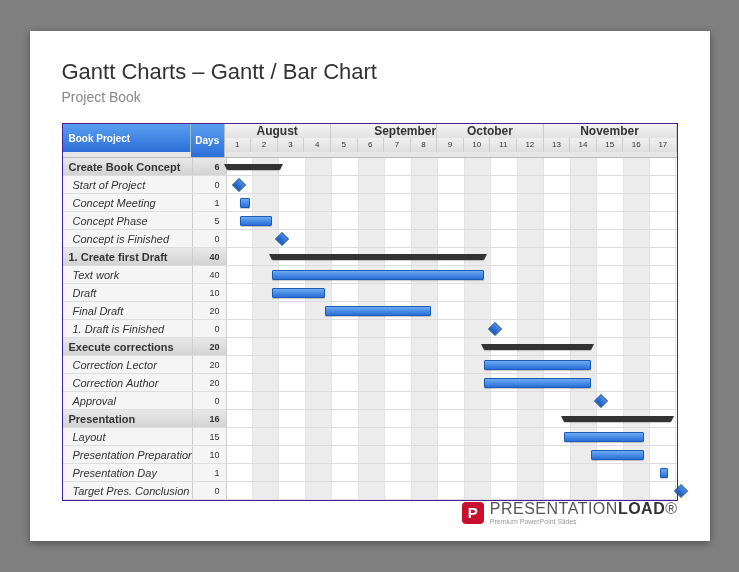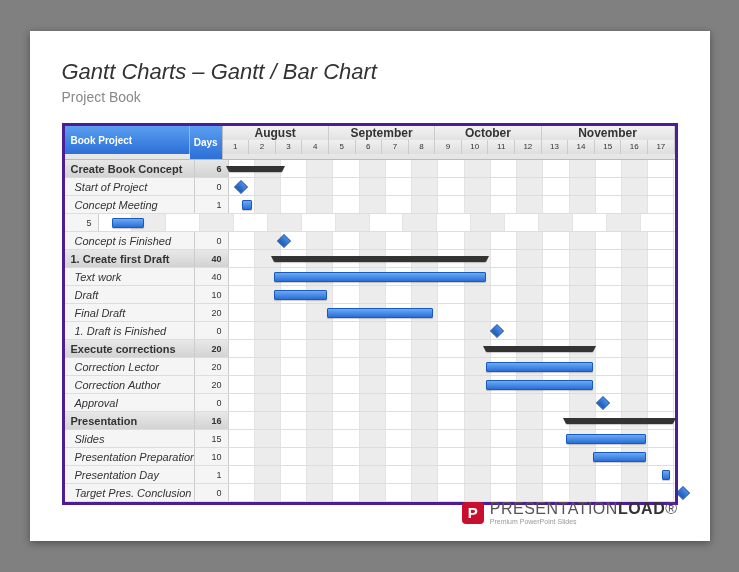--- a/index.html
+++ b/index.html
@@ -13,24 +13,24 @@
     justify-content: center;
   }
   .slide {
     background: #fff;
     width: 680px;
     height: 510px;
     box-shadow: 0 2px 8px rgba(0,0,0,0.4);
     position: relative;
     padding: 28px 32px 20px 32px;
   }
-  .title { font-size: 22px; color: #333; font-weight: 400; margin-bottom: 4px; font-style: italic; }
+  .title { font-size: 22px; color: #333; font-weight: 400; margin-bottom: 4px; }
   .subtitle { font-size: 14px; color: #888; margin-bottom: 18px; }
   .gantt {
-    border: 3px solid #4c1d95;
+    border: 1px solid #4c1d95;
     font-size: 9px;
     color: #333;
     width: 616px;
   }
   .gantt-header {
     display: flex;
     background: linear-gradient(#f7f7f7,#e5e5e5);
     border-bottom: 1px solid #bbb;
   }
   .corner {
@@ -167,21 +167,21 @@
   <div class="title">Gantt Charts – Gantt / Bar Chart</div>
   <div class="subtitle">Project Book</div>
 
   <div class="gantt">
     <div class="gantt-header">
       <div class="corner">Book Project</div>
       <div class="days-col-h">Days</div>
       <div class="months-wrap">
         <div class="months" id="months">
             <div class="month" style="width: 106.353px;">August</div>
-            <div class="month" style="width: 106.353px;">September</div>
+            <div class="month" style="width: 106.353px; text-align: right;">September</div>
             <div class="month" style="width: 106.353px;">October</div>
             <div class="month" style="width: 132.941px;">November</div>
           </div>
         <div class="weeks" id="weeks">
             <div class="wk">1</div>
             <div class="wk">2</div>
             <div class="wk">3</div>
             <div class="wk">4</div>
             <div class="wk">5</div>
             <div class="wk">6</div>
@@ -266,20 +266,21 @@
             <div class="cell shade"></div>
             <div class="cell"></div>
             <div class="cell shade"></div>
             <div class="cell"></div>
             <div class="cell shade"></div>
             <div class="cell"></div>
             <div class="bar" style="left: 13.2941px; width: 10.6353px;"></div>
           </div>
         </div>
         <div class="row">
+          <div class="task-name sub">Concept Phase</div>
           <div class="days-cell">5</div>
           <div class="grid">
             <div class="cell"></div>
             <div class="cell shade"></div>
             <div class="cell"></div>
             <div class="cell shade"></div>
             <div class="cell"></div>
             <div class="cell shade"></div>
             <div class="cell"></div>
             <div class="cell shade"></div>
@@ -553,21 +554,21 @@
             <div class="cell shade"></div>
             <div class="cell"></div>
             <div class="cell shade"></div>
             <div class="cell"></div>
             <div class="cell shade"></div>
             <div class="cell"></div>
             <div class="bar summary" style="left: 337.671px; width: 106.353px;"></div>
           </div>
         </div>
         <div class="row">
-          <div class="task-name sub">Slides</div>
+          <div class="task-name sub">Layout</div>
           <div class="days-cell">15</div>
           <div class="grid">
             <div class="cell"></div>
             <div class="cell shade"></div>
             <div class="cell"></div>
             <div class="cell shade"></div>
             <div class="cell"></div>
             <div class="cell shade"></div>
             <div class="cell"></div>
             <div class="cell shade"></div>

